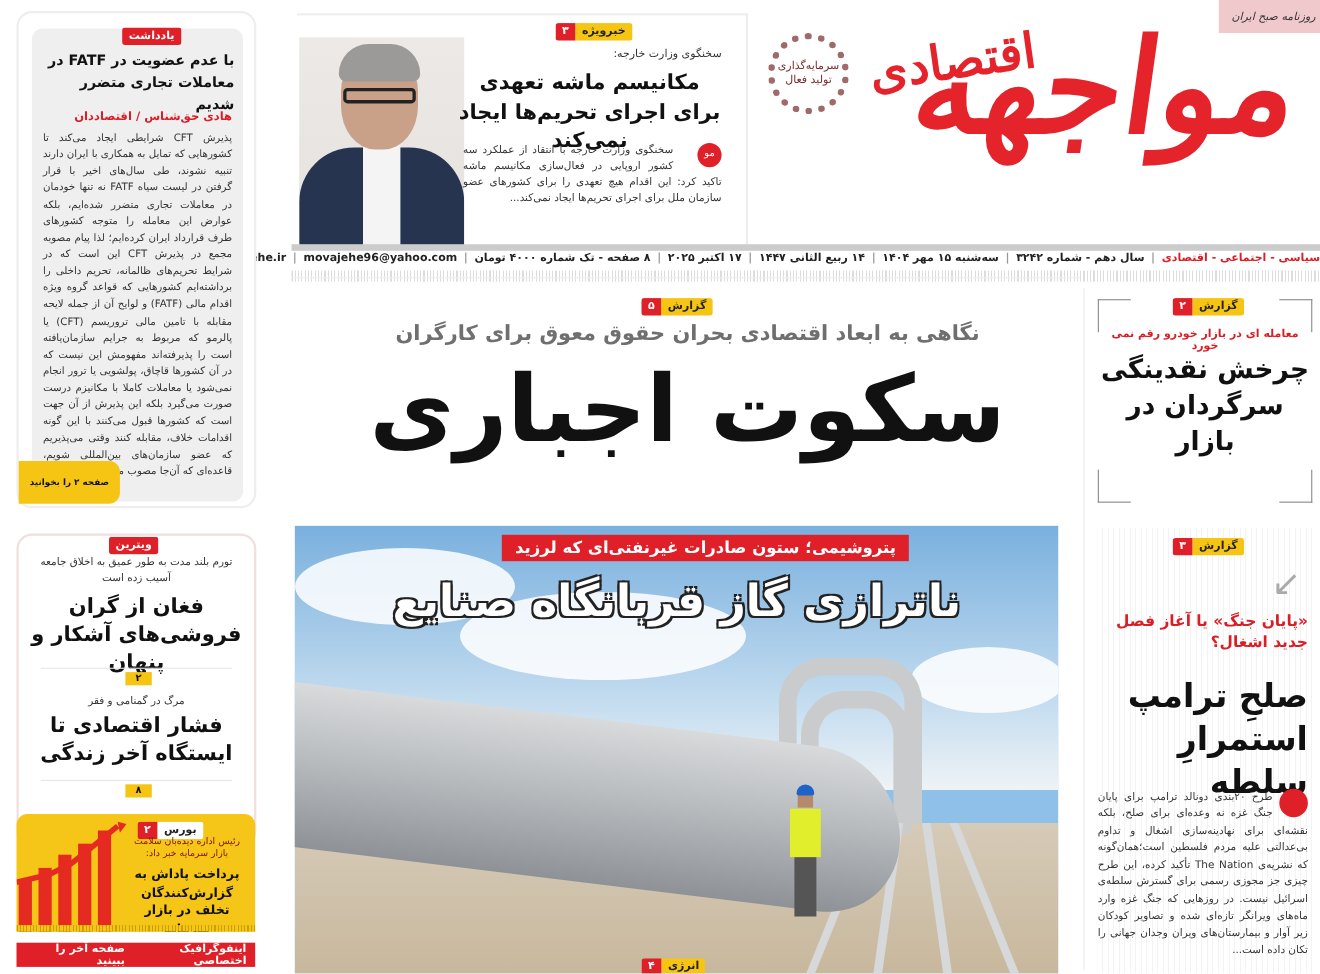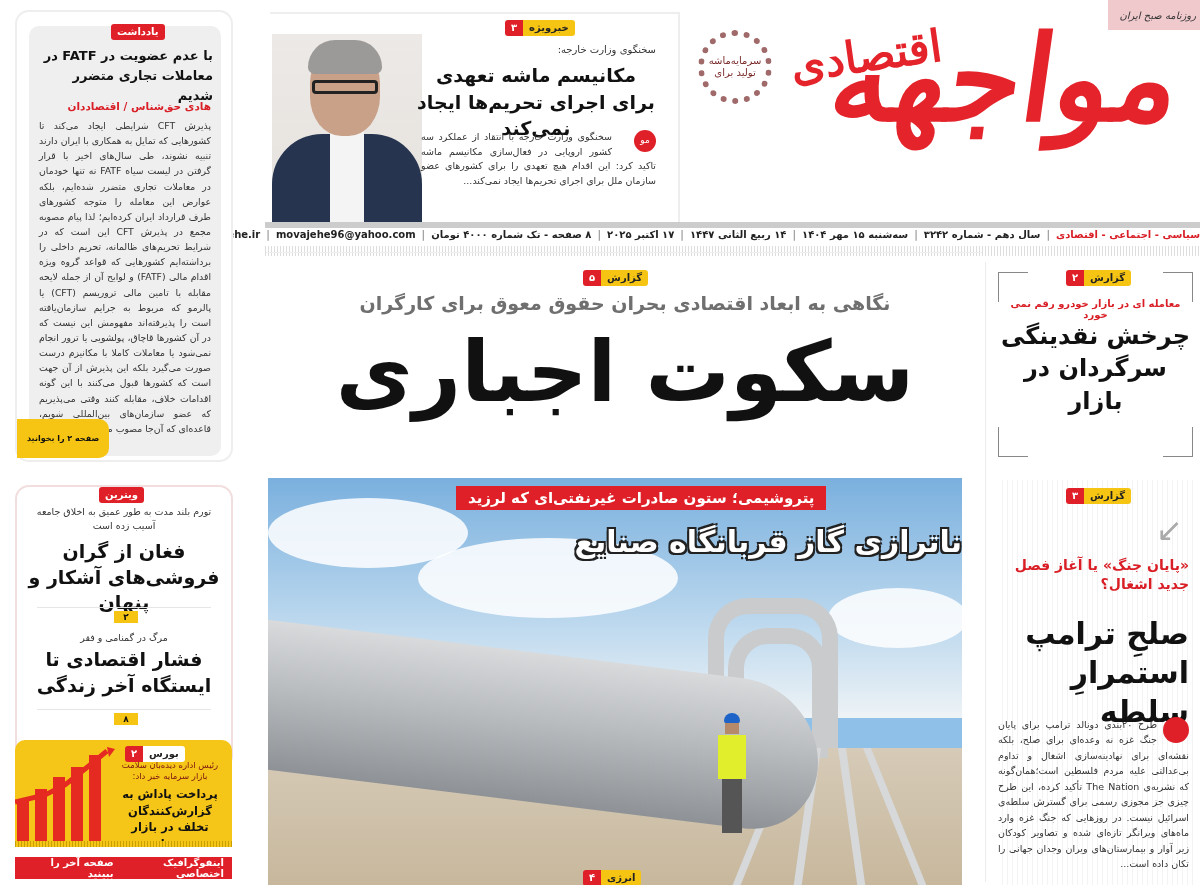--- a/index.html
+++ b/index.html
@@ -77,21 +77,21 @@
 #photo .ground{position:absolute;left:0;top:270px;width:100%;height:140px;background:linear-gradient(180deg,#d6cbb8,#c7b79c)}
 #photo .pipe{position:absolute;left:-10px;top:175px;width:560px;height:150px;background:linear-gradient(180deg,#d8dadc 0%,#b9bcbf 45%,#8e9296 100%);border-radius:0 80px 80px 0;transform:skewY(7deg)}
 #photo .arch{position:absolute;border:16px solid #c9cbcd;border-bottom:none;border-radius:40px 40px 0 0}
 #photo .rail{position:absolute;top:270px;width:8px;height:150px;background:#d6d8da;transform-origin:top}
 #photo .worker{position:absolute;left:448px;top:235px;width:32px;height:120px}
 #photo .worker .helmet{position:absolute;left:8px;top:0;width:16px;height:10px;background:#1e64c8;border-radius:8px 8px 2px 2px}
 #photo .worker .face{position:absolute;left:9px;top:9px;width:14px;height:12px;background:#b48a6a}
 #photo .worker .vest{position:absolute;left:2px;top:22px;width:28px;height:44px;background:#e0ee2c}
 #photo .worker .legs{position:absolute;left:6px;top:66px;width:20px;height:54px;background:#555}
 #photo-banner{position:absolute;left:188px;top:8px;background:#e02028;color:#fff;font-size:15px;font-weight:bold;padding:3px 12px;white-space:nowrap}
-#photo-headline{position:absolute;left:0;right:0;top:46px;font-size:30px;font-weight:900;color:#fff;text-shadow:2px 2px 0 #222,-2px -2px 0 #222,2px -2px 0 #222,-2px 2px 0 #222}
+#photo-headline{position:absolute;left:0;right:0;top:46px;text-align:center;font-size:40px;font-weight:900;color:#fff;text-shadow:2px 2px 0 #222,-2px -2px 0 #222,2px -2px 0 #222,-2px 2px 0 #222}
 #photo .tagwrap{position:absolute;left:315px;top:388px}
 #center-right-rule{left:985px;top:262px;width:1px;height:620px;background:#ececec}
 
 
 #report2{left:998px;top:262px;width:195px;height:195px}
 .corner-tl{position:absolute;width:30px;height:30px;border-top:1px solid #888;border-left:1px solid #888}
 .corner-tr{position:absolute;width:30px;height:30px;border-top:1px solid #888;border-right:1px solid #888}
 .corner-bl{position:absolute;width:30px;height:30px;border-bottom:1px solid #888;border-left:1px solid #888}
 .corner-br{position:absolute;width:30px;height:30px;border-bottom:1px solid #888;border-right:1px solid #888}
 #report2 .tagwrap{position:absolute;left:68px;top:4px}
@@ -106,21 +106,21 @@
 #r3-body{position:absolute;right:4px;left:0;top:237px;font-size:9.5px;line-height:1.63;text-align:justify;color:#333}
 #r3-badge{float:right;width:26px;height:26px;border-radius:50%;background:#e02028;margin-left:6px}
 </style>
 </head>
 <body>
 
 <div id="masthead" class="abs">
   <div id="corner">روزنامه صبح ایران</div>
   <div id="logo-text">مواجهه</div>
   <div id="logo-sub">اقتصادی</div>
-  <div id="seal">سرمایه‌ماشه تولید برای</div>
+  <div id="seal">سرمایه‌گذاری تولید فعال</div>
 </div>
 
 <div id="top-story" class="abs">
   <div id="portrait">
     <div class="suit"></div>
       <div class="shirt"></div>
       <div class="head"></div>
       <div class="hair"></div>
       <div class="glasses"></div>
   </div>

